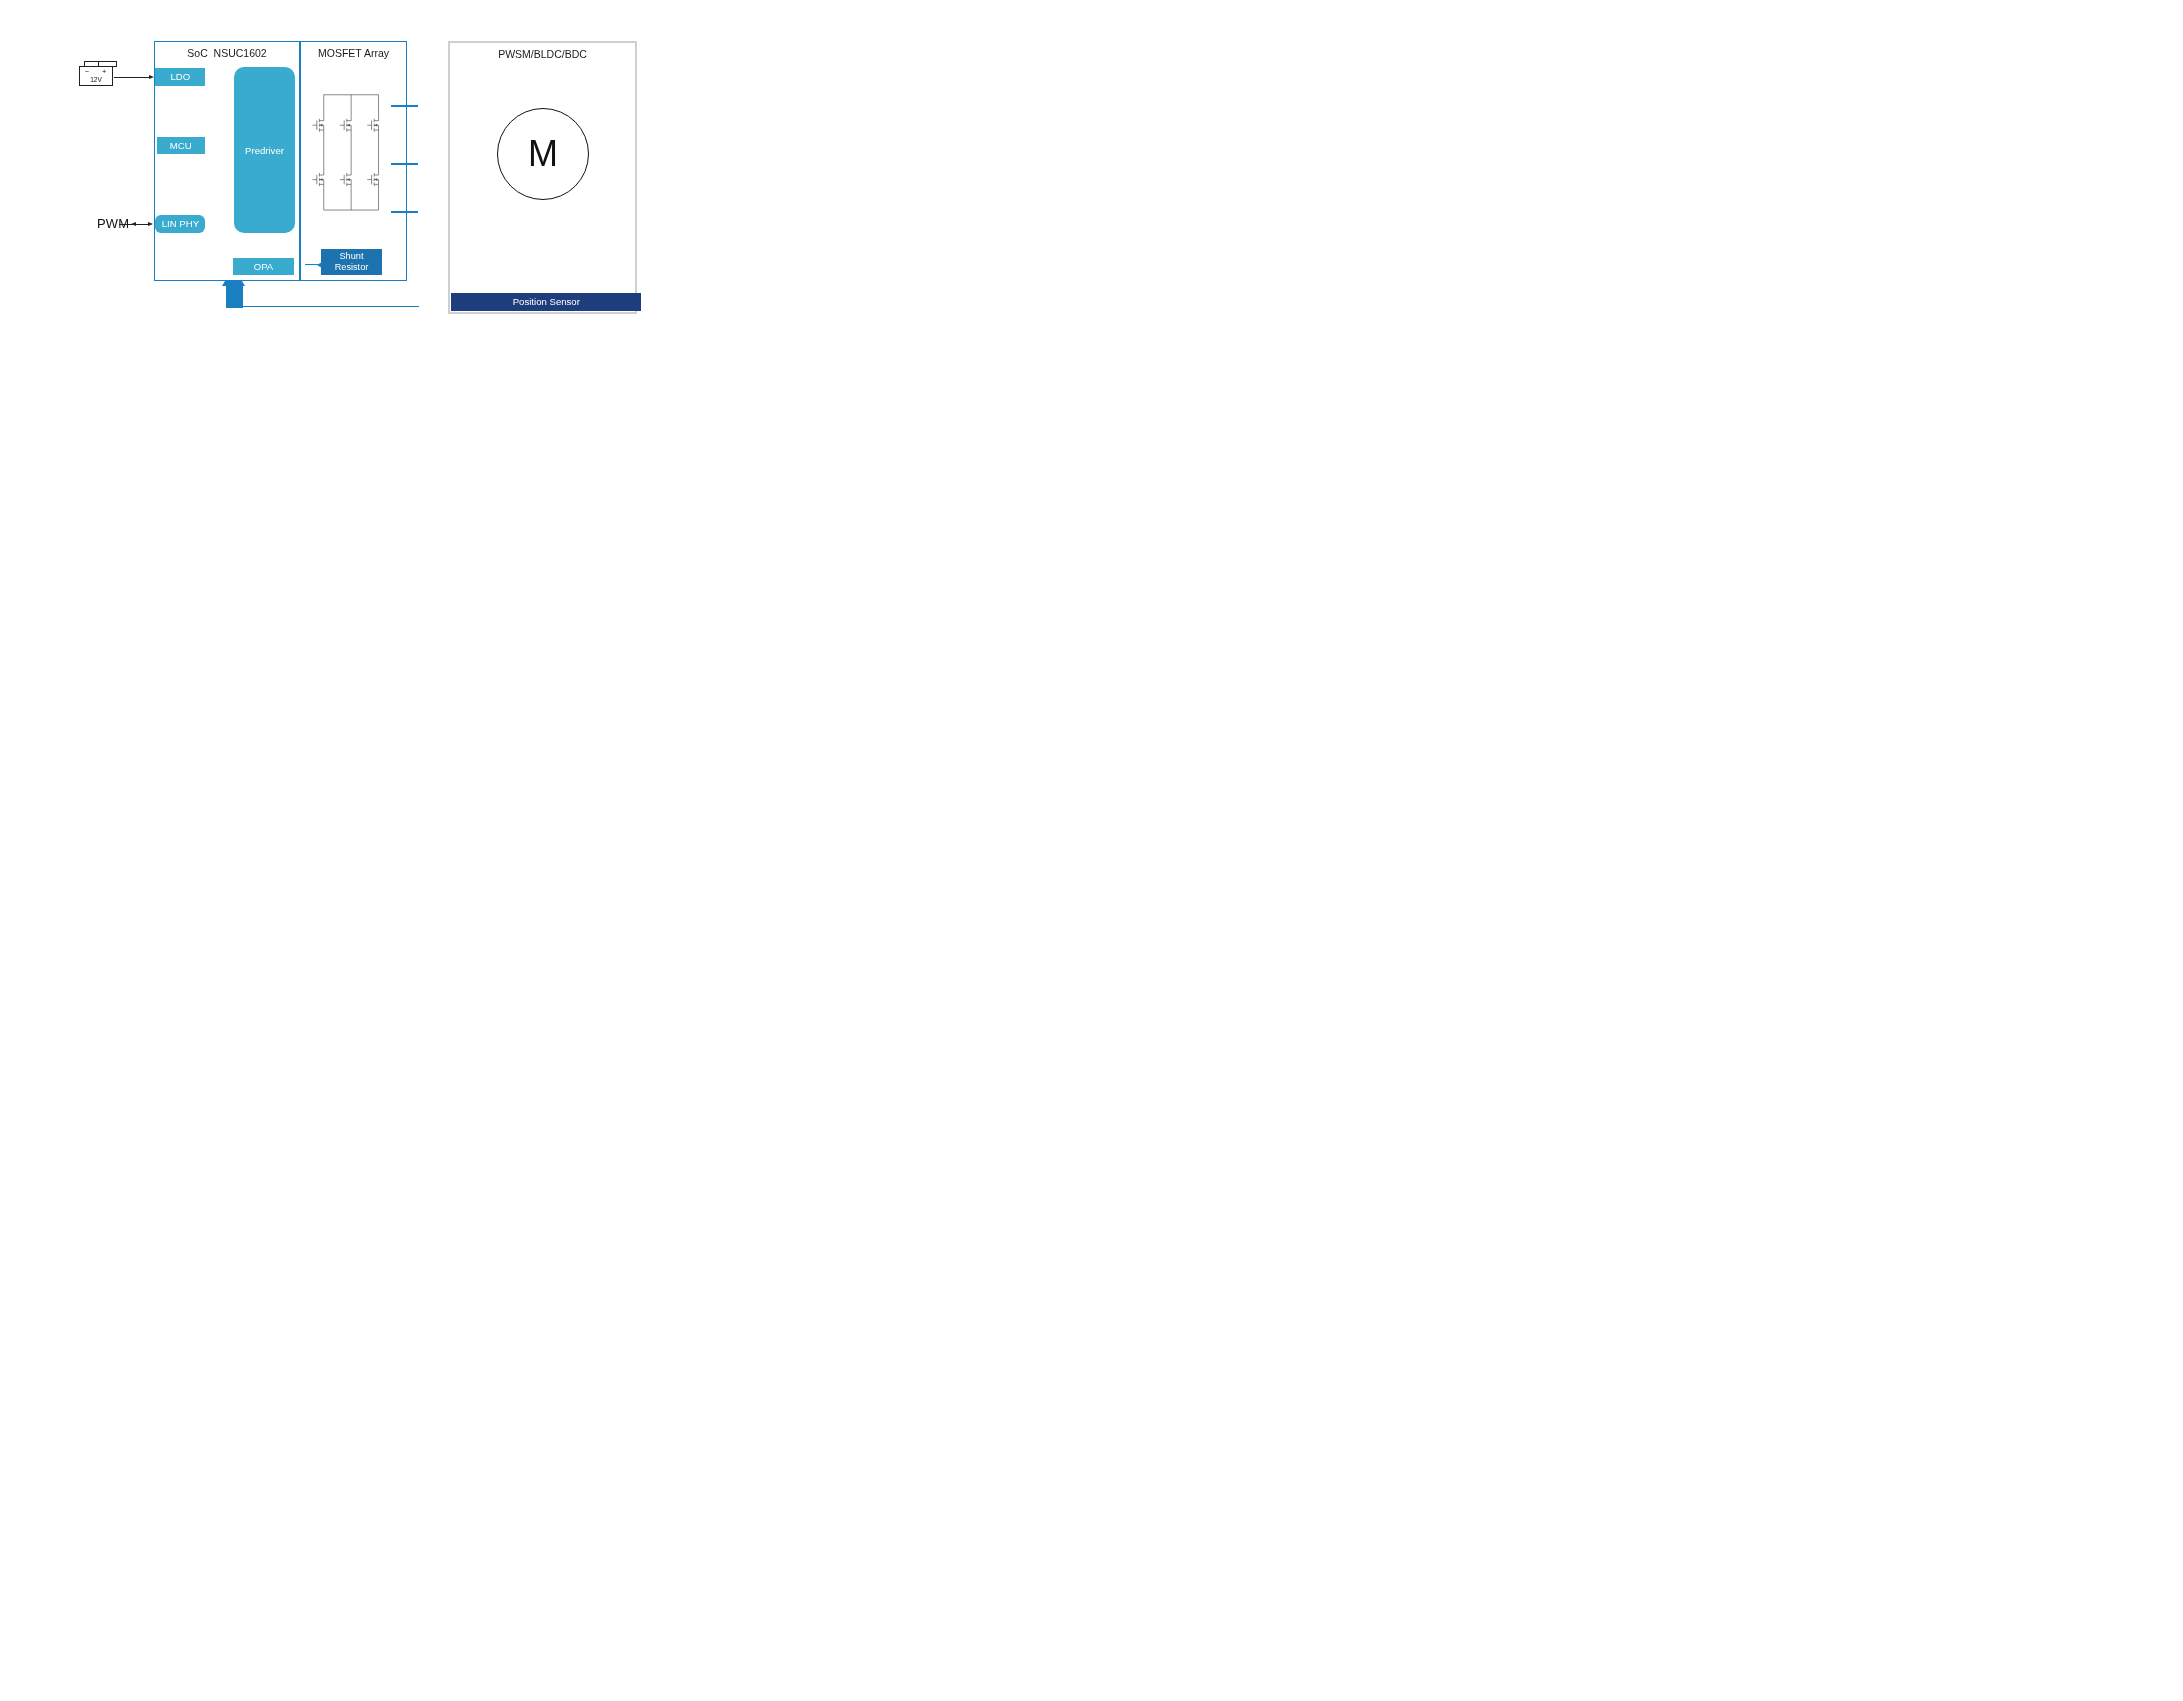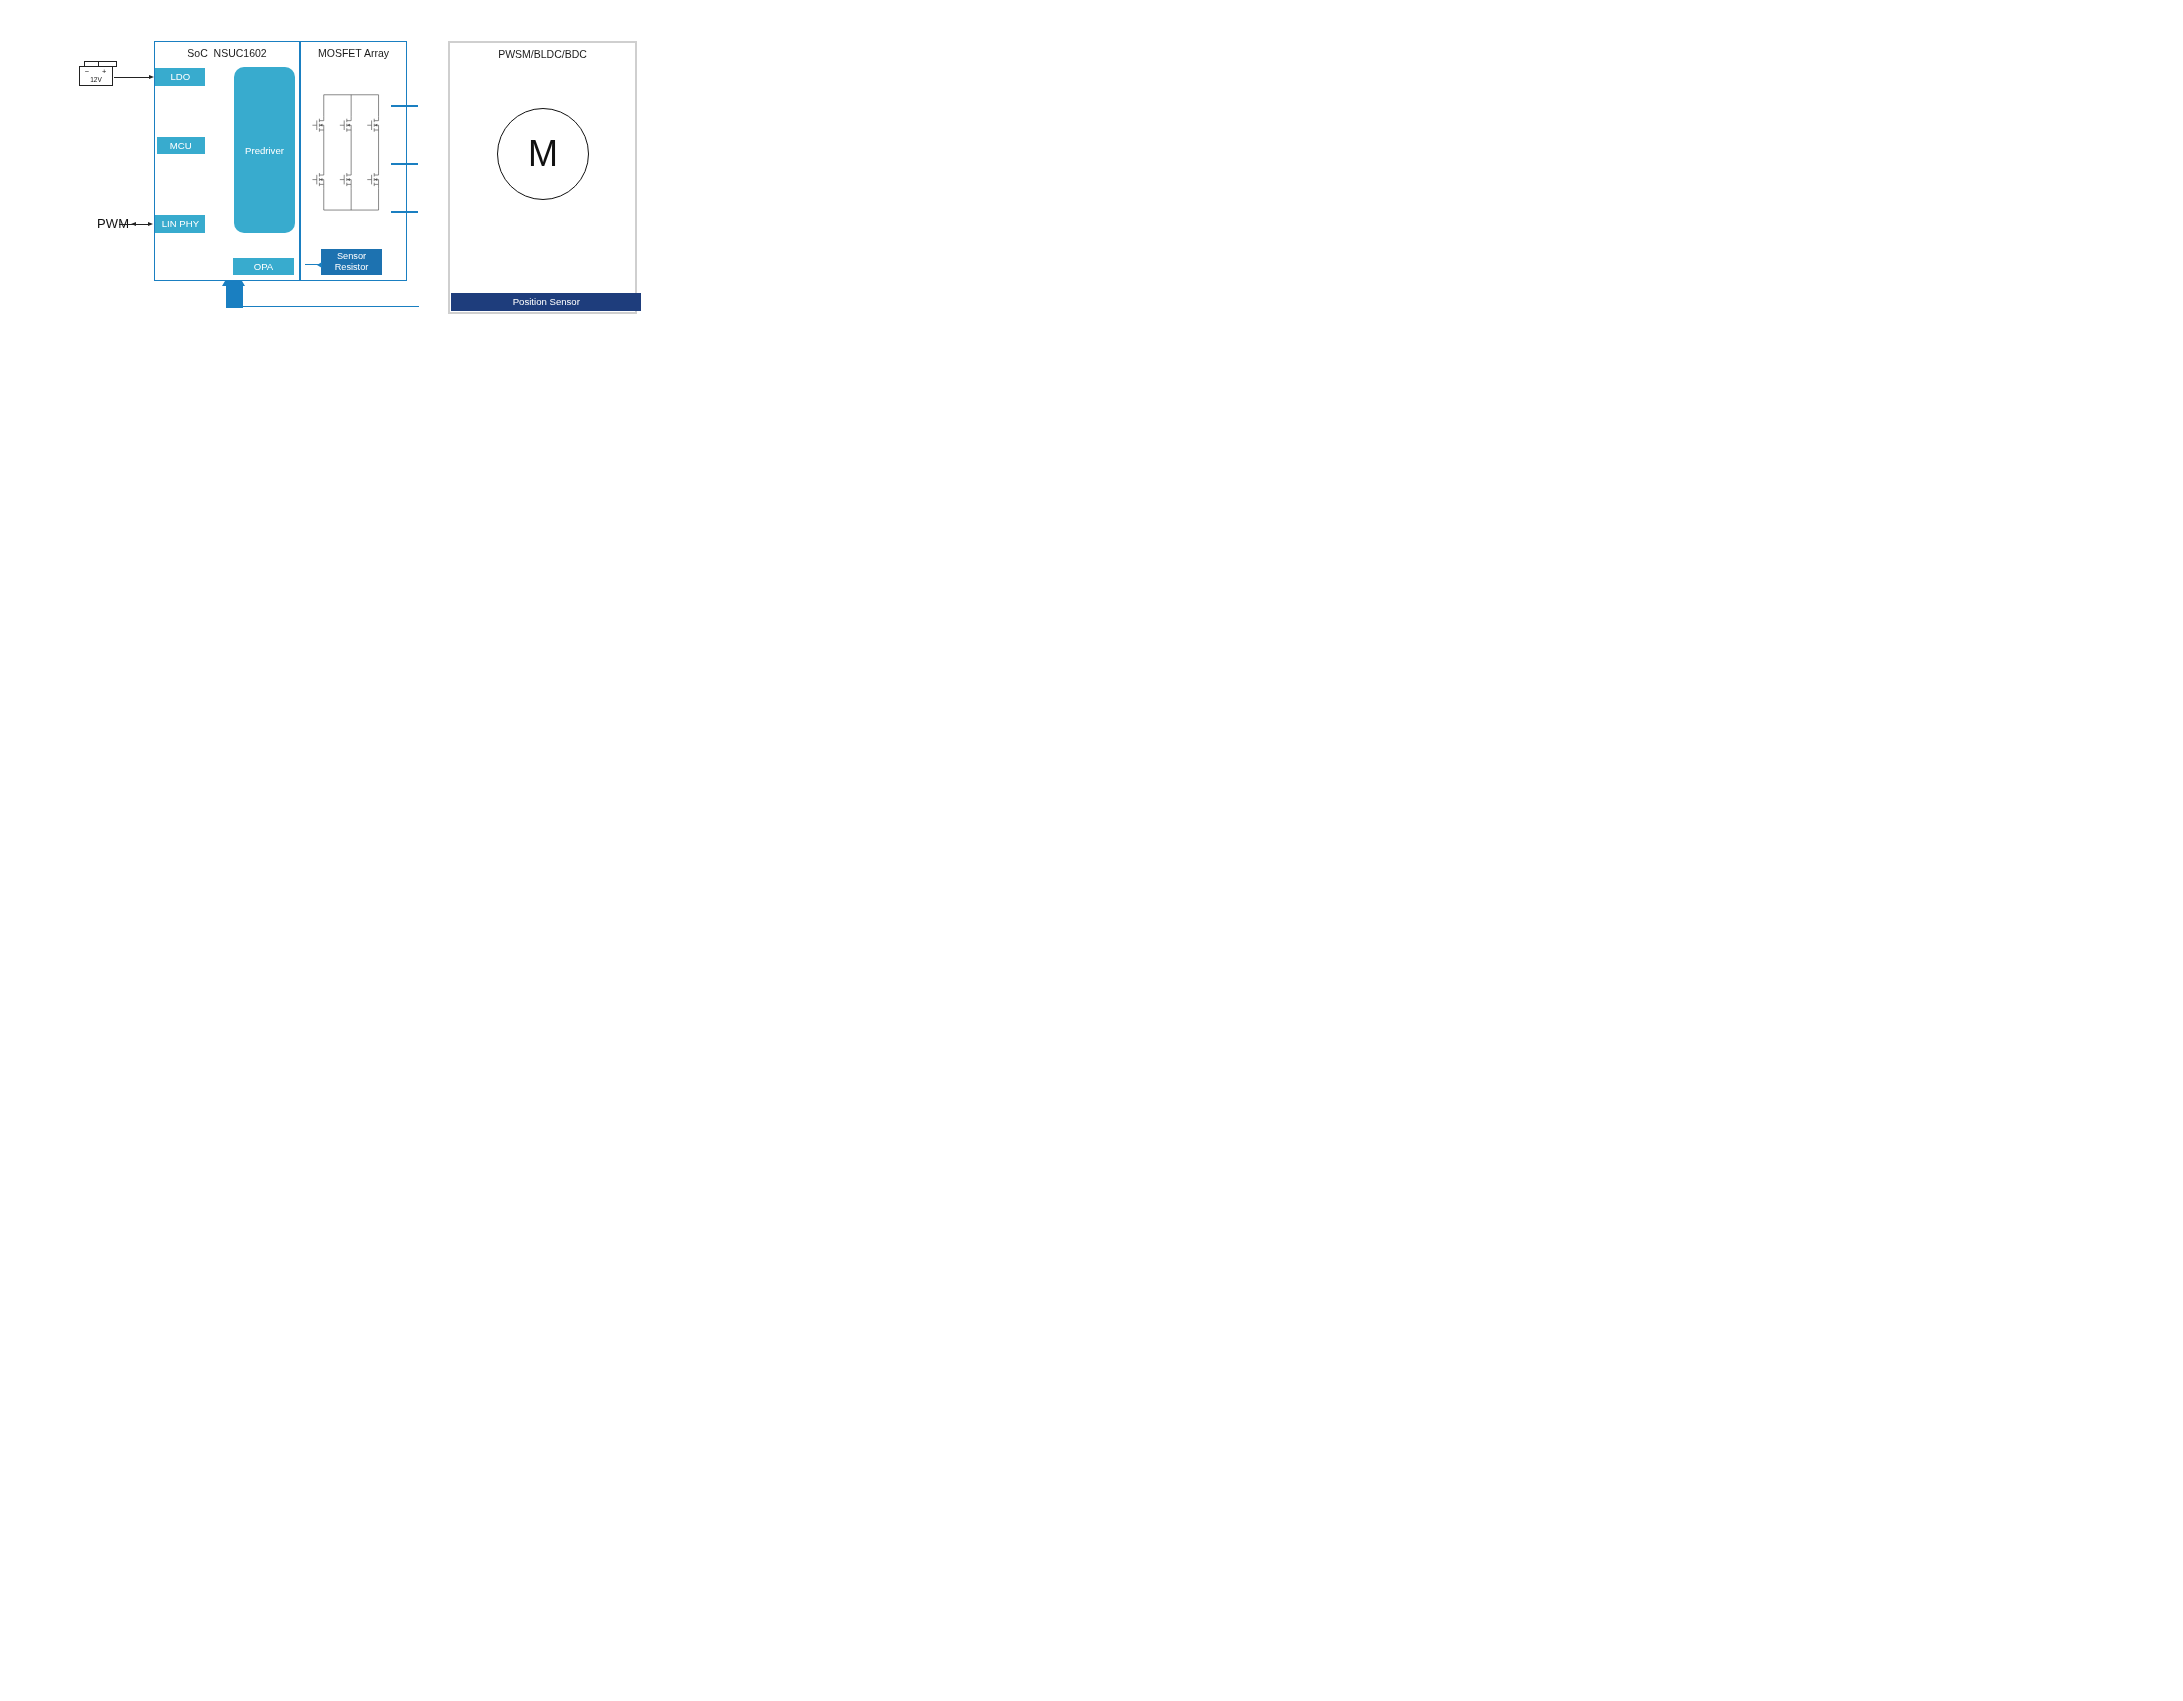--- a/index.html
+++ b/index.html
@@ -20,21 +20,21 @@
   .soc-box{left:154px;top:41px;width:146px;height:240px;border:1.3px solid var(--blue);background:#fff;}
   .mosfet-box{left:300px;top:41px;width:107px;height:240px;border:1.3px solid var(--blue);background:#fff;}
   .motor-box{left:416px;top:41px;width:189px;height:273px;border:2.2px solid var(--box_gray);background:#fff;margin-left:32px;}
 
   .box-title{position:absolute;left:0;right:0;top:5.2px;text-align:center;font-size:10.5px;color:var(--ink);white-space:pre;}
 
   
   .blk{position:absolute;background:var(--teal);color:#fff;display:flex;align-items:center;justify-content:center;font-size:9.6px;}
   .blk-ldo{left:0.4px;top:26px;width:50px;height:17.5px;}
   .blk-mcu{left:1.7px;top:95px;width:48px;height:16.6px;}
-  .blk-lin{left:0.4px;top:173px;width:50px;height:17.5px;}
+  .blk-lin{left:0.4px;top:173px;width:50px;height:17.5px;border-radius:6px;}
   .blk-predriver{left:79px;top:25px;width:61px;height:166px;border-radius:10px;}
   .blk-opa{left:78px;top:216px;width:61px;height:16.6px;}
 
   
   .shunt{position:absolute;left:20px;top:207px;width:61px;height:26px;background:var(--dark_blue);color:#fff;
          display:flex;flex-direction:column;align-items:center;justify-content:center;font-size:9.2px;line-height:1.2;}
 
   
   .motor-circle{position:absolute;left:47px;top:65px;width:92px;height:92px;border:1.3px solid #111;border-radius:50%;
                 display:flex;align-items:center;justify-content:center;font-size:36px;color:#111;}
@@ -118,21 +118,21 @@
 
       <use href="#nmos" transform="translate(24,60)"></use>
       <use href="#nmos" transform="translate(87,60)"></use>
       <use href="#nmos" transform="translate(150,60)"></use>
       <use href="#nmos" transform="translate(24,185)"></use>
       <use href="#nmos" transform="translate(87,185)"></use>
       <use href="#nmos" transform="translate(150,185)"></use>
     </svg>
 
     <div class="shunt">
-      <span>Sensor</span>
+      <span>Shunt</span>
       <span>Resistor</span>
     </div>
   </div>
 
   <div class="abs wire-blue" style="left:305px;top:264px;width:16.6px;height:1.3px;"></div>
   <div class="abs tri tri-left-blue" style="left:300px;top:262px;"></div>
 
   <div class="abs wire-blue" style="left:391px;top:105px;width:27px;height:1.7px;"></div>
   <div class="abs wire-blue" style="left:391px;top:163px;width:27px;height:1.7px;"></div>
   <div class="abs wire-blue" style="left:391px;top:211px;width:27px;height:1.7px;"></div>

